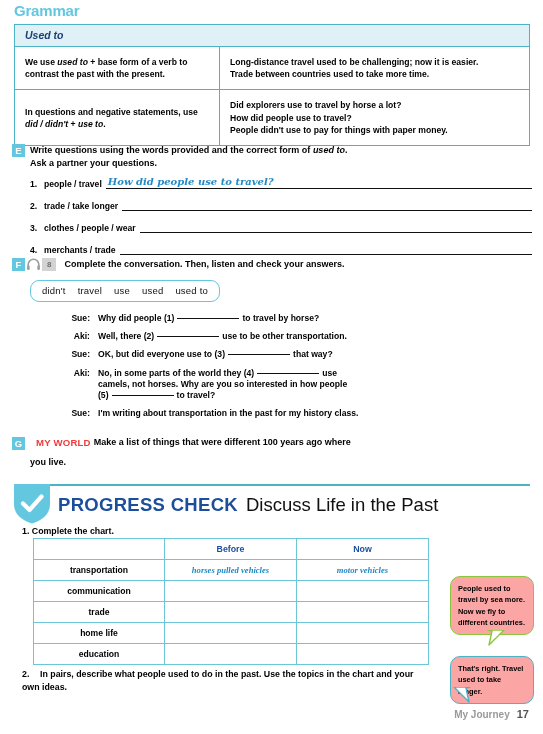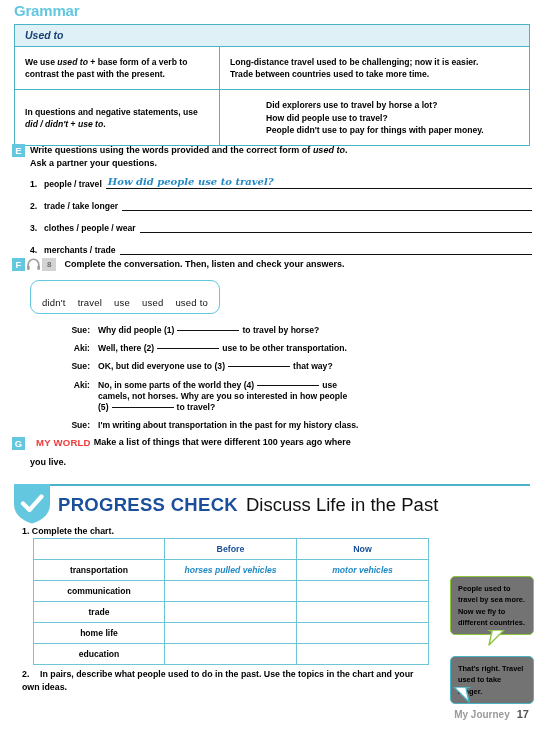--- a/index.html
+++ b/index.html
@@ -49,21 +49,21 @@
     font-size: 10.5px;
     font-weight: bold;
     font-style: italic;
     color: #1b3f73;
     border-bottom: 1px solid #4bb3c6;
   }
   .grammar-row {
     display: flex;
     border-bottom: 1px solid #4bb3c6;
   }
-  .grammar-row:last-child { border-bottom: none; gap: 36px; }
+  .grammar-row:last-child { border-bottom: none; }
   .g-left {
     width: 205px;
     box-sizing: border-box;
     border-right: 1px solid #4bb3c6;
     padding: 9px 10px;
     font-size: 8.6px;
     font-weight: bold;
     line-height: 1.42;
     display: flex;
     align-items: center;
@@ -169,21 +169,21 @@
     position: absolute;
     left: 12px;
     top: 258px;
     width: 520px;
   }
   .wordbank {
     margin: 9px 0 0 18px;
     display: inline-block;
     border: 1.5px solid #63c7e0;
     border-radius: 9px;
-    padding: 16px 11px 5px 11px;
+    padding: 4px 11px 5px 11px;
     font-size: 9.5px;
     color: #111;
     letter-spacing: 0.2px;
     text-align: right;
   }
   .wordbank span { margin-right: 12px; }
   .wordbank span:last-child { margin-right: 0; }
 
   .dialog {
     margin: 11px 0 0 50px;
@@ -299,38 +299,38 @@
   }
   .chart th {
     text-align: center;
     color: #1b4f9c;
     font-size: 8.8px;
   }
   .chart .c1 { width: 131px; }
   .chart .c2 { width: 132px; }
   .chart .c3 { width: 132px; }
   .filled {
-    font-family: Liberation Sans, sans-serif;
+    font-family: Liberation Serif, serif;
     font-style: italic;
     font-weight: bold;
     font-size: 9.2px;
     color: #2389c4;
     text-align: center;
   }
 
   
   .bubble {
     position: absolute;
     box-sizing: border-box;
-    border-radius: 5px;
+    border-radius: 10px;
     padding: 6px 7px;
     font-size: 7.4px;
     font-weight: bold;
     line-height: 1.52;
-    background: #737373;
+    background: #fca5a5;
   }
   .bubble-green {
     left: 450px;
     top: 576px;
     width: 84px;
     border: 1.4px solid #8cc63f;
   }
   .bubble-blue {
     left: 450px;
     top: 656px;

